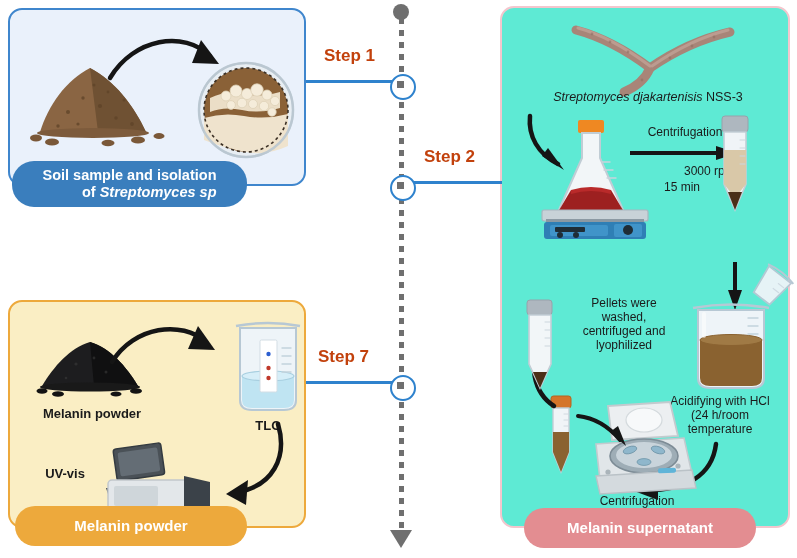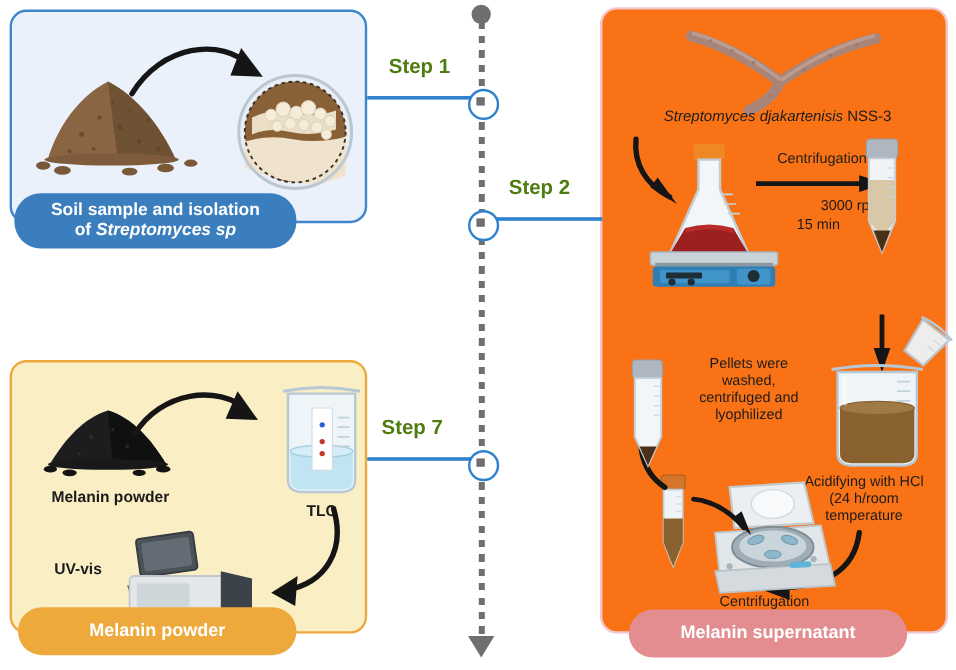--- a/index.html
+++ b/index.html
@@ -9,44 +9,44 @@
   .panel{position:absolute;border-radius:14px;box-sizing:border-box;}
 
   
   #panel-step1{left:8px;top:8px;width:298px;height:178px;
      background:#eaf1fb;border:2px solid #3f86cd;}
   
   #panel-step3{left:8px;top:300px;width:298px;height:228px;
      background:#faeec4;border:2px solid #eda93c;}
   
   #panel-step2{left:500px;top:6px;width:290px;height:522px;
-     background:#f97316;border:2px solid #f3c6cd;}
+     background:#5eead4;border:2px solid #f3c6cd;}
 
   .badge{position:absolute;border-radius:22px;color:#fff;font-weight:bold;
-     display:flex;align-items:center;justify-content:center;text-align:center;
+     display:flex;align-items:center;justify-content:center;text-align:right;
      line-height:1.15;z-index:6;}
   #badge-step1{left:12px;top:161px;width:235px;height:46px;background:#3a7ebd;font-size:14.5px;}
   #badge-step3{left:15px;top:506px;width:232px;height:40px;background:#eda93c;font-size:15px;}
   #badge-step2{left:524px;top:508px;width:232px;height:40px;background:#e38d91;font-size:15px;}
   .ital{font-style:italic;}
 
   
   #timeline{position:absolute;left:396px;top:4px;width:10px;height:548px;}
   #tl-dots{position:absolute;left:2.5px;top:14px;width:5px;height:512px;
      background-image:repeating-linear-gradient(to bottom,#6f6f6f 0 6px,transparent 6px 12px);}
   #tl-topdot{position:absolute;left:-3px;top:0px;width:16px;height:16px;border-radius:50%;background:#6f6f6f;}
   #tl-arrow{position:absolute;left:-6px;top:526px;width:0;height:0;
      border-left:11px solid transparent;border-right:11px solid transparent;border-top:18px solid #6f6f6f;}
 
   .tl-node{position:absolute;width:22px;height:22px;border-radius:50%;
      border:2.5px solid #2e82cd;background:#ffffff;left:-6px;z-index:4;}
   .tl-node::after{content:"";position:absolute;left:5px;top:5px;width:7px;height:7px;background:#6f6f6f;}
 
   .connector{position:absolute;height:3px;background:#2f82cd;z-index:3;}
-  .steplabel{position:absolute;color:#4d7c0f;font-weight:bold;font-size:17px;z-index:5;}
+  .steplabel{position:absolute;color:#c2410c;font-weight:bold;font-size:17px;z-index:5;}
 
   
   .art{position:absolute;}
   svg{display:block;overflow:visible;}
   .cap{position:absolute;font-size:11.5px;line-height:1.18;text-align:center;color:#1b1b1b;}
   .cap-b{font-size:12px;}
 </style>
 </head>
 <body>
 

